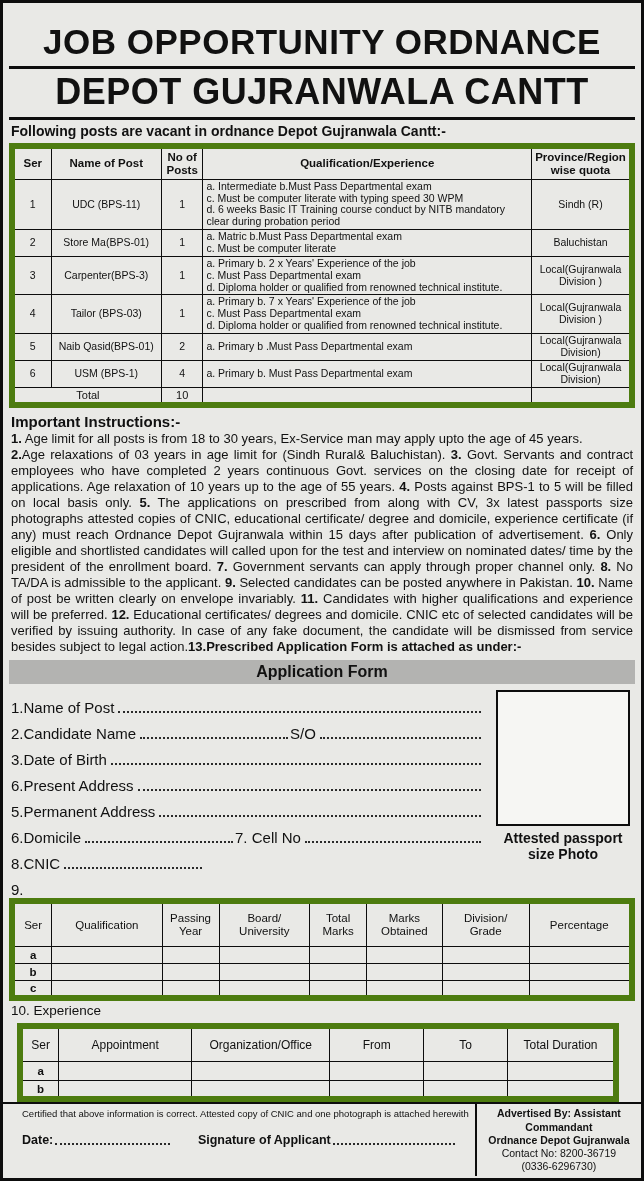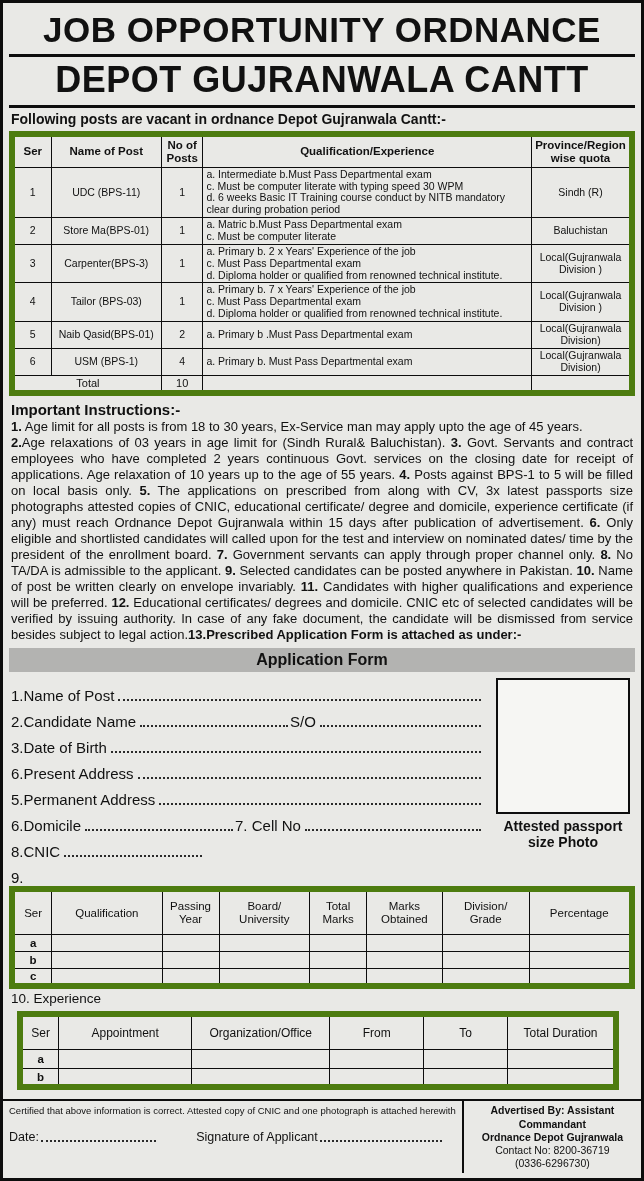--- a/index.html
+++ b/index.html
@@ -1,20 +1,20 @@
 <!DOCTYPE html>
 <html><head>
 <meta charset="utf-8">
 <style>
   * { box-sizing: border-box; margin: 0; padding: 0; }
   html, body { width: 644px; background: #cfcfcd; }
   body { font-family: "Liberation Sans", sans-serif; color: #111; }
   .page {
     width: 644px; height: 1181px; background: #e9e9e6;
-    border: 3px solid #0d0d0d; padding: 5px 6px;
+    border: 3px solid #0d0d0d; padding: 17px 6px;
     display: flex; flex-direction: column; overflow: hidden;
   }
   
   .title1, .title2 {
     text-align: center; font-weight: bold; white-space: nowrap;
     border-bottom: 3px solid #0d0d0d; padding: 2px 0 4px;
   }
   .title1 { font-size: 35px; letter-spacing: 0.5px; }
   .title2 { font-size: 36px; letter-spacing: 0.5px; }
   .subtitle { font-size: 14px; font-weight: bold; padding: 3px 2px 4px; white-space: nowrap; }
@@ -53,23 +53,23 @@
   .d-fill { flex: 1 1 auto; }
   .d-mid { flex: 0 0 148px; }
   .d-short { flex: 0 0 138px; }
   .form-right { width: 140px; display: flex; flex-direction: column; align-items: center; padding-top: 2px; }
   .photo-box { width: 134px; height: 136px; border: 2px solid #0d0d0d; background: #f6f6f3; }
   .photo-caption { margin-top: 4px; width: 122px; text-align: center; font-weight: bold; font-size: 14px; line-height: 1.15; }
   .section-line { font-size: 13.5px; padding: 2px 2px 3px; }
   .etable-wrap { margin: 2px 16px 0 8px; }
   
   .footer { margin-top: auto; border-top: 2px solid #0d0d0d; display: flex; margin-left: -6px; margin-right: -6px; }
-  .footer-left { flex: 1; padding: 4px 6px 3px; display: flex; flex-direction: column; }
+  .footer-left { flex: 1; padding: 4px 6px 3px; display: flex; flex-direction: column; margin-left: 13px; }
   .cert { font-size: 9.5px; white-space: nowrap; }
-  .date-sig { display: flex; justify-content: space-between; margin-top: 14px; padding-right: 14px; font-size: 12.5px; }
+  .date-sig { display: flex; justify-content: space-between; margin-top: 14px; padding-right: 14px; font-size: 12.5px; font-weight: bold; }
   .ds-item { display: inline-flex; align-items: flex-end; }
   .w115 { width: 115px; border-bottom: 2px dotted #2a2a2a; margin: 0 0 2px 2px; }
   .w120 { width: 122px; border-bottom: 2px dotted #2a2a2a; margin: 0 0 2px 2px; }
   .footer-right {
     width: 190px; border-left: 2px solid #0d0d0d; padding: 3px 3px;
     text-align: center; font-size: 10.5px; line-height: 1.25;
   }
   .adv-bold { font-weight: bold; }
 </style>
 </head>

